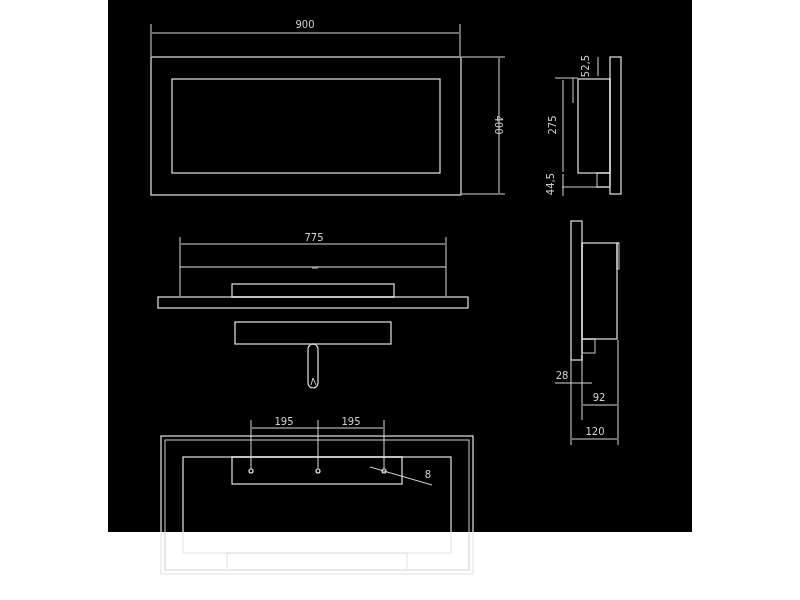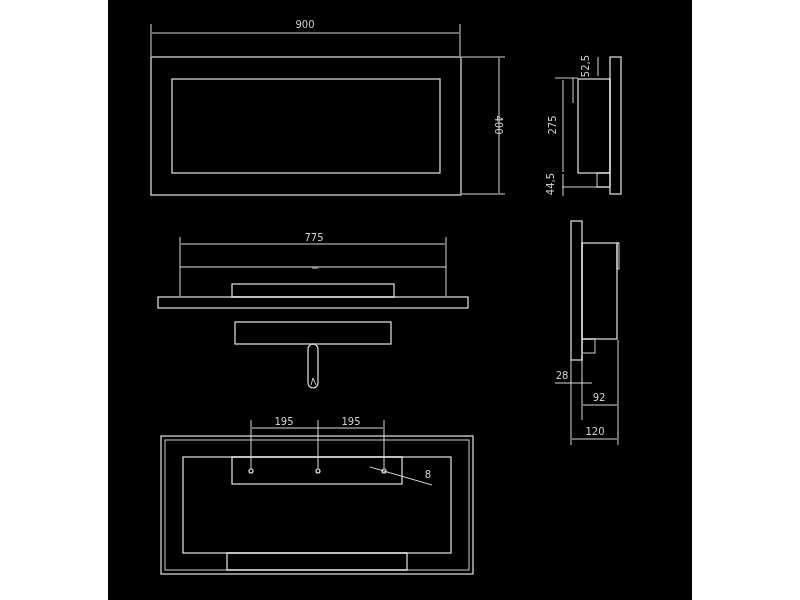--- a/index.html
+++ b/index.html
@@ -1,17 +1,17 @@
 <!DOCTYPE html>
 <html><head>
 <meta charset="utf-8">
 <style>
   html, body { margin: 0; padding: 0; background: #ffffff; }
   body { width: 800px; height: 600px; position: relative; overflow: hidden; font-family: "DejaVu Sans", sans-serif; }
-  #canvas { position: absolute; left: 108px; top: 0; width: 584px; height: 600px; background: #000000; }
+  #canvas { position: absolute; left: 108px; top: 0; width: 584px; height: 532px; background: #000000; }
   svg { position: absolute; left: 0; top: 0; }
   .ln { stroke: #e6e6e6; stroke-width: 1.2; fill: none; }
   .ln2 { stroke: #cfcfcf; stroke-width: 1; fill: none; }
   .dim { stroke: #d8d8d8; stroke-width: 1; fill: none; }
   .lbl { fill: #d0d0d0; font-family: "DejaVu Sans", sans-serif; font-size: 10px; }
 </style>
 </head>
 <body>
 
 <div id="canvas">

